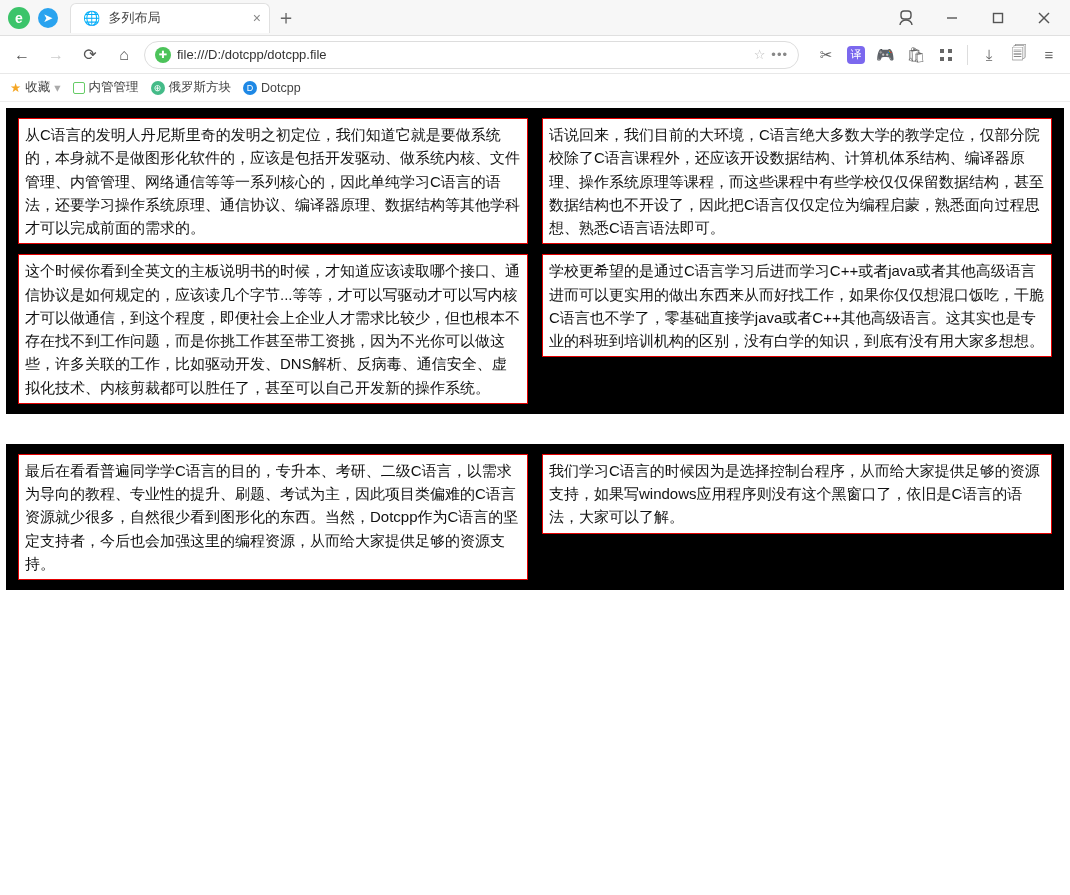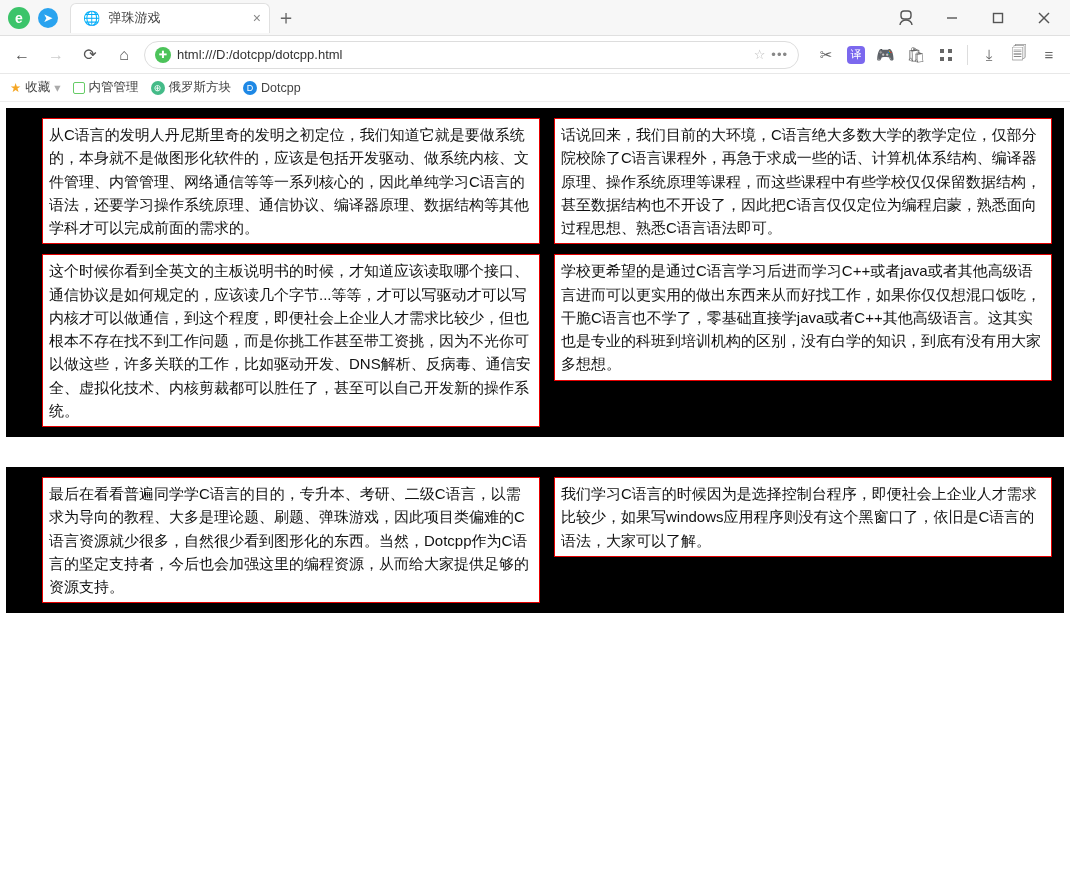--- a/index.html
+++ b/index.html
@@ -62,39 +62,39 @@
   .bm .star { color:#f5a623; }
   .bm .phone { width:12px;height:12px;border:1.5px solid #6c6;border-radius:2px; }
   .bm .globe-b { width:14px;height:14px;border-radius:50%;background:#4b8;color:#fff;font-size:9px;display:flex;align-items:center;justify-content:center; }
   .bm .dot { width:14px;height:14px;border-radius:50%;background:#1e88e5;color:#fff;font-size:9px;display:flex;align-items:center;justify-content:center; }
 
   
   .viewport { padding: 6px 6px 6px 6px; }
   .blkwrap {
     background:#000; padding:10px 12px; margin-bottom:30px;
   }
-  .cols { display:flex; gap:14px;margin-left:24px; }
+  .cols { display:flex; gap:14px; }
   .col { flex:1; display:flex; flex-direction:column; gap:10px; }
   .box {
     border:1px solid #e30000; background:#fff;
     padding:4px 6px; font-size:15px; line-height:1.55;
     color:#111;
   }
 </style>
 </head>
 <body>
 
 <div class="titlebar">
   <div class="left">
     <div class="logo-e">e</div>
     <div class="tg-icon">➤</div>
   </div>
   <div class="tab">
     <span class="globe">🌐</span>
-    <span>弹珠游戏</span>
+    <span>多列布局</span>
     <span class="close-x">×</span>
   </div>
   <div class="new-tab">＋</div>
   <div class="right">
     <div class="win-btn">
       <svg width="16" height="16" viewBox="0 0 16 16">
           <rect x="3" y="1" width="10" height="8" rx="3" fill="none" stroke="#555" stroke-width="1.4"></rect>
           <path d="M2 15c0-3 3-5 6-5s6 2 6 5" fill="none" stroke="#555" stroke-width="1.4"></path>
         </svg>
     </div>
@@ -117,21 +117,21 @@
   </div>
 </div>
 
 <div class="toolbar">
   <div class="tb-btn">←</div>
   <div class="tb-btn" style="color:#ccc;">→</div>
   <div class="tb-btn">⟳</div>
   <div class="tb-btn">⌂</div>
   <div class="addrbar">
     <span class="lock">✚</span>
-    <span style="flex:1;white-space:nowrap;overflow:hidden;">html:///D:/dotcpp/dotcpp.html</span>
+    <span style="flex:1;white-space:nowrap;overflow:hidden;">file:///D:/dotcpp/dotcpp.file</span>
     <span style="color:#bbb;">☆</span>
     <span style="color:#888;letter-spacing:1px;">•••</span>
   </div>
   <div class="tb-right">
     <div class="tb-icon">✂</div>
     <div class="tb-icon">
         <span class="tb-sq" style="background:#7b68ee;">译</span>
       </div>
     <div class="tb-icon" style="color:#f39c12;">🎮</div>
     <div class="tb-icon">🛍</div>
@@ -172,30 +172,30 @@
 
 <div class="viewport">
 
   <div class="blkwrap">
     <div class="cols">
       <div class="col">
         <div class="box">从C语言的发明人丹尼斯里奇的发明之初定位，我们知道它就是要做系统的，本身就不是做图形化软件的，应该是包括开发驱动、做系统内核、文件管理、内管管理、网络通信等等一系列核心的，因此单纯学习C语言的语法，还要学习操作系统原理、通信协议、编译器原理、数据结构等其他学科才可以完成前面的需求的。</div>
         <div class="box">这个时候你看到全英文的主板说明书的时候，才知道应该读取哪个接口、通信协议是如何规定的，应该读几个字节...等等，才可以写驱动才可以写内核才可以做通信，到这个程度，即便社会上企业人才需求比较少，但也根本不存在找不到工作问题，而是你挑工作甚至带工资挑，因为不光你可以做这些，许多关联的工作，比如驱动开发、DNS解析、反病毒、通信安全、虚拟化技术、内核剪裁都可以胜任了，甚至可以自己开发新的操作系统。</div>
       </div>
       <div class="col">
-        <div class="box">话说回来，我们目前的大环境，C语言绝大多数大学的教学定位，仅部分院校除了C语言课程外，再急于求成一些的话、计算机体系结构、编译器原理、操作系统原理等课程，而这些课程中有些学校仅仅保留数据结构，甚至数据结构也不开设了，因此把C语言仅仅定位为编程启蒙，熟悉面向过程思想、熟悉C语言语法即可。</div>
+        <div class="box">话说回来，我们目前的大环境，C语言绝大多数大学的教学定位，仅部分院校除了C语言课程外，还应该开设数据结构、计算机体系结构、编译器原理、操作系统原理等课程，而这些课程中有些学校仅仅保留数据结构，甚至数据结构也不开设了，因此把C语言仅仅定位为编程启蒙，熟悉面向过程思想、熟悉C语言语法即可。</div>
         <div class="box">学校更希望的是通过C语言学习后进而学习C++或者java或者其他高级语言进而可以更实用的做出东西来从而好找工作，如果你仅仅想混口饭吃，干脆C语言也不学了，零基础直接学java或者C++其他高级语言。这其实也是专业的科班到培训机构的区别，没有白学的知识，到底有没有用大家多想想。</div>
       </div>
     </div>
   </div>
 
   <div class="blkwrap">
     <div class="cols">
       <div class="col">
-        <div class="box">最后在看看普遍同学学C语言的目的，专升本、考研、二级C语言，以需求为导向的教程、大多是理论题、刷题、弹珠游戏，因此项目类偏难的C语言资源就少很多，自然很少看到图形化的东西。当然，Dotcpp作为C语言的坚定支持者，今后也会加强这里的编程资源，从而给大家提供足够的资源支持。</div>
-      </div>
-      <div class="col">
-        <div class="box">我们学习C语言的时候因为是选择控制台程序，即便社会上企业人才需求比较少，如果写windows应用程序则没有这个黑窗口了，依旧是C语言的语法，大家可以了解。</div>
+        <div class="box">最后在看看普遍同学学C语言的目的，专升本、考研、二级C语言，以需求为导向的教程、专业性的提升、刷题、考试为主，因此项目类偏难的C语言资源就少很多，自然很少看到图形化的东西。当然，Dotcpp作为C语言的坚定支持者，今后也会加强这里的编程资源，从而给大家提供足够的资源支持。</div>
+      </div>
+      <div class="col">
+        <div class="box">我们学习C语言的时候因为是选择控制台程序，从而给大家提供足够的资源支持，如果写windows应用程序则没有这个黑窗口了，依旧是C语言的语法，大家可以了解。</div>
       </div>
     </div>
   </div>
 
 </div>
 
 </body></html>

